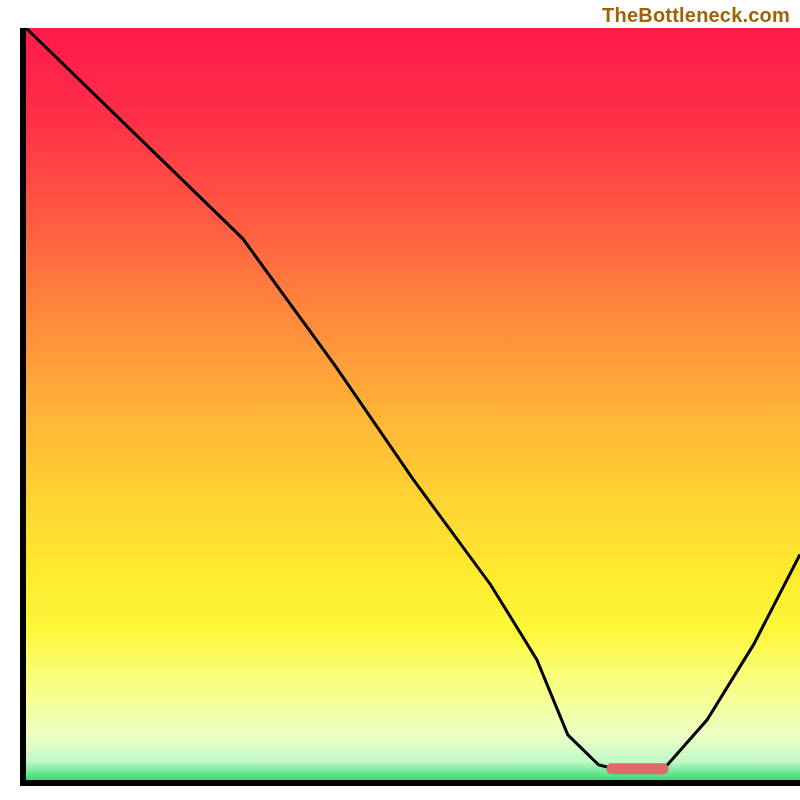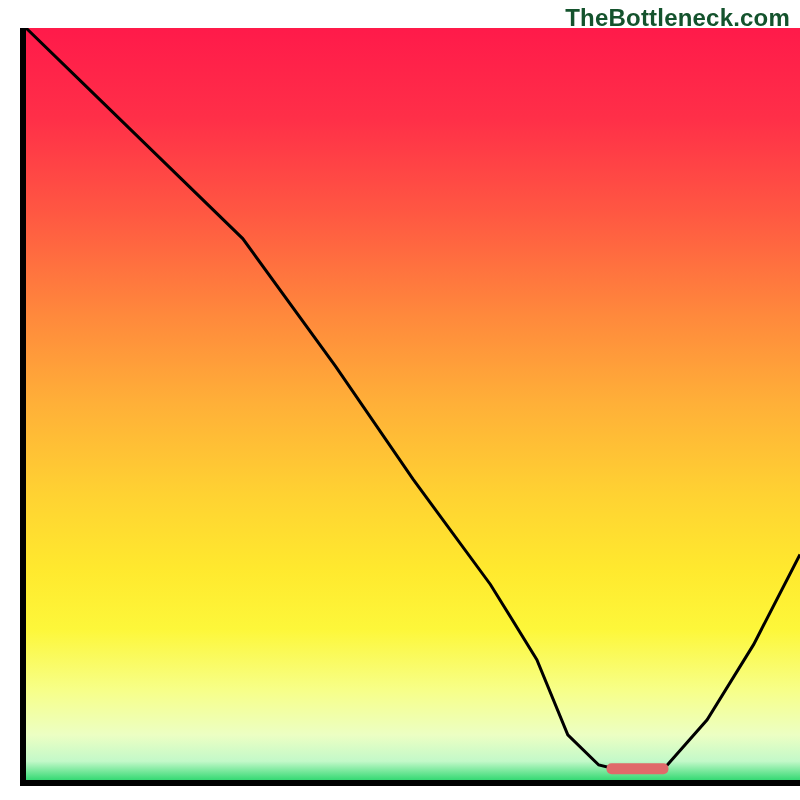--- a/index.html
+++ b/index.html
@@ -12,23 +12,23 @@
   }
   .chart-container {
     position: relative;
     width: 800px;
     height: 800px;
   }
   .watermark {
     position: absolute;
     top: 4px;
     right: 10px;
-    font-size: 24px;
+    font-size: 20px;
     font-weight: bold;
-    color: #14532d;
+    color: #a16207;
     letter-spacing: 0.2px;
   }
   svg {
     display: block;
   }
 </style>
 </head>
 <body>
 
 <div class="chart-container">

